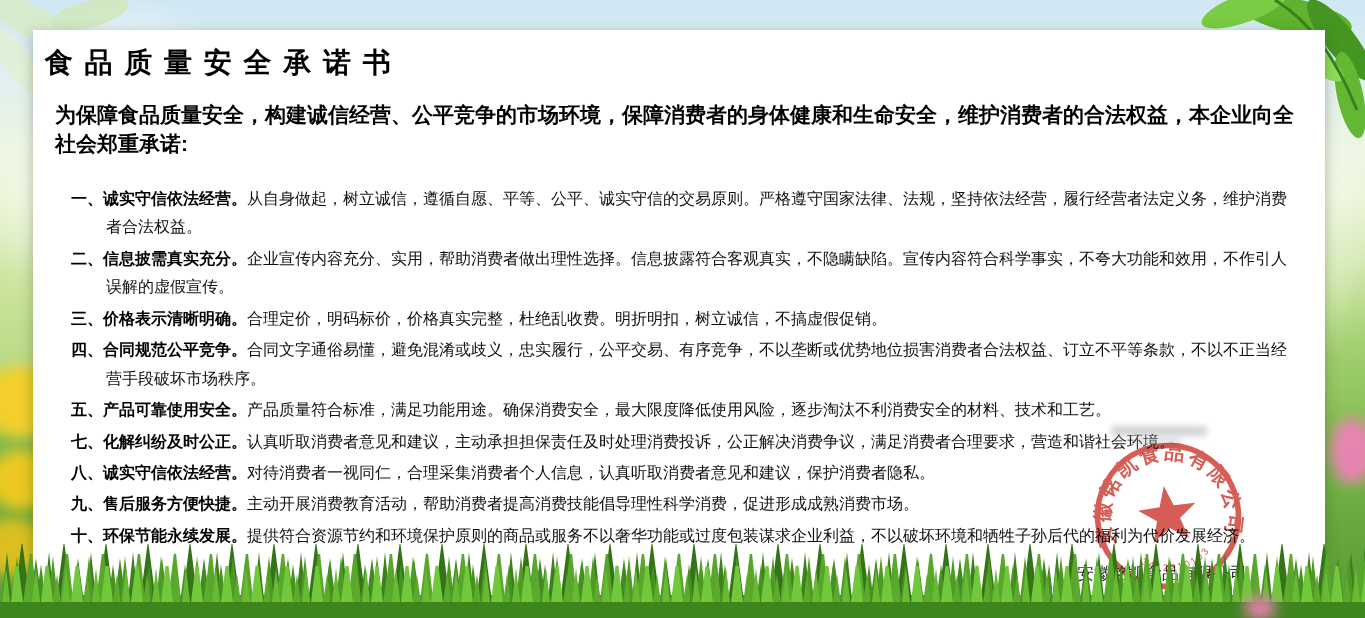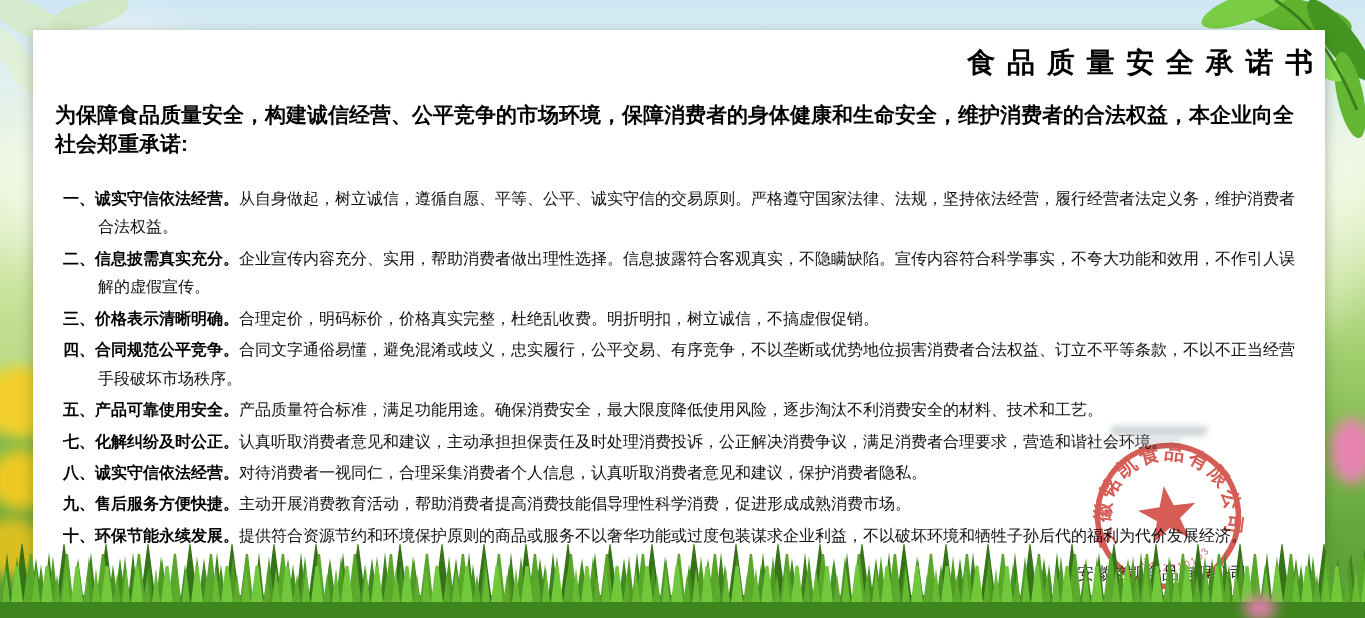--- a/index.html
+++ b/index.html
@@ -18,29 +18,29 @@
   .haze{position:absolute;left:0;top:150px;width:100%;height:130px;background:#ffffff;opacity:.35;filter:blur(22px);z-index:1;}
   .blob{position:absolute;border-radius:50%;filter:blur(7px);z-index:2;}
   .deco-svg{position:absolute;z-index:2;}
   
   .paper{
     position:absolute;left:33px;top:30px;width:1292px;height:565px;
     background:#ffffff;box-shadow:0 4px 12px rgba(40,70,20,.35);
     z-index:3;box-sizing:border-box;
   }
   .title{
-    text-align:right;margin:14px 0 0;font-size:28px;font-weight:bold;
+    text-align:left;margin:14px 0 0;font-size:28px;font-weight:bold;
     letter-spacing:.42em;text-indent:.42em;color:#000;
   }
   .intro{
     margin:18px 22px 0;font-size:21px;font-weight:bold;line-height:1.4;color:#000;
   }
   .items{margin:26px 22px 0;}
   .item{
-    margin:0 8px 3px;font-size:16px;line-height:1.78;color:#101010;
+    margin:0 16px 3px;font-size:16px;line-height:1.78;color:#101010;
     padding-left:35px;text-indent:-35px;
   }
   .item b{font-weight:bold;color:#000;}
   .sig-line{
     text-align:right;padding-right:78px;font-size:17px;color:#2c2c2c;
     position:relative;z-index:2;margin-top:12px;
   }
   .sig-date{margin-top:10px;padding-right:82px;letter-spacing:1px;}
   
   .stamp{

